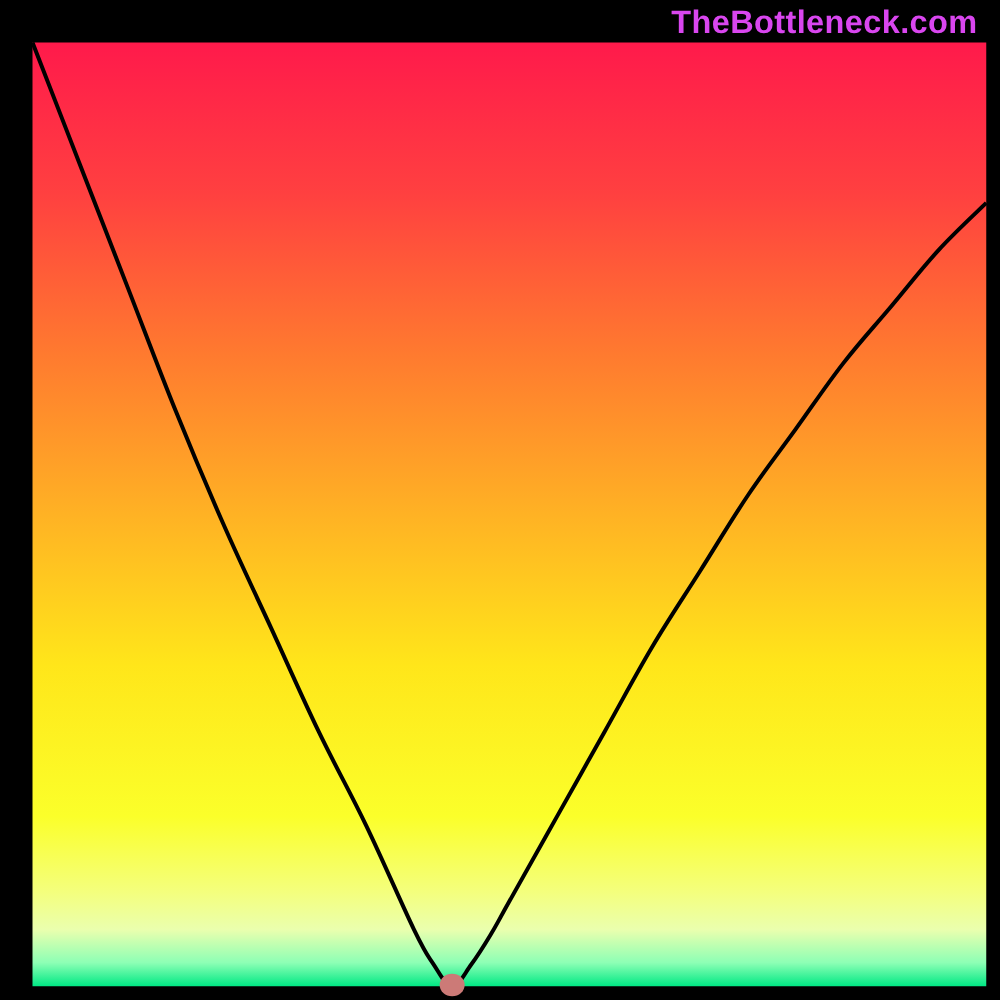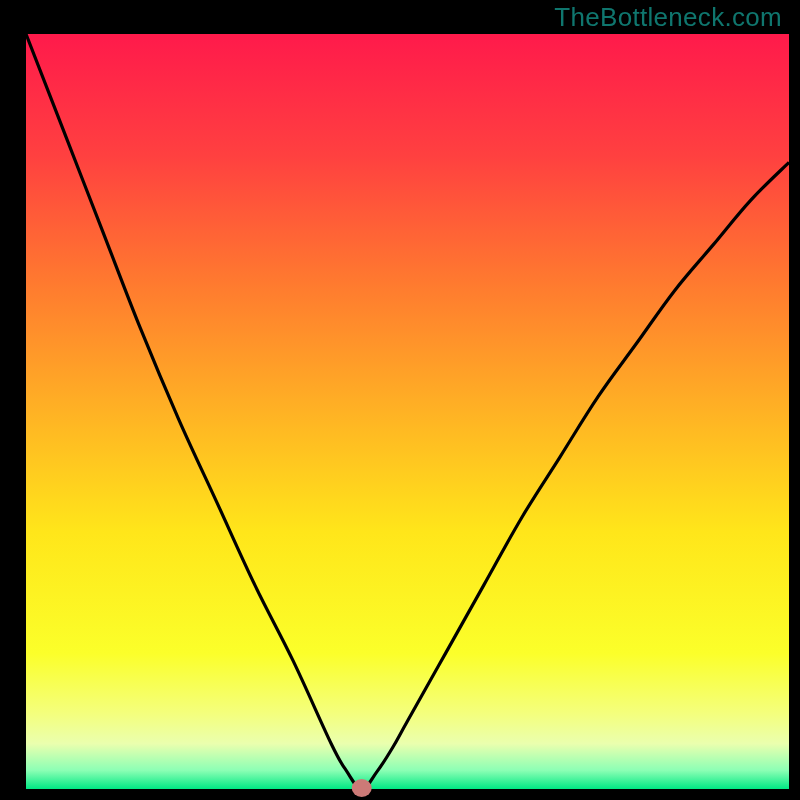--- a/index.html
+++ b/index.html
@@ -16,22 +16,22 @@
     height: 800px;
     background: #000;
   }
   .watermark {
     position: absolute;
     top: 2px;
     right: 18px;
     font-family: Arial, Helvetica, sans-serif;
     font-size: 26px;
     letter-spacing: 0.3px;
-    color: #0f766e;
-    font-weight: 400;
+    color: #d946ef;
+    font-weight: 700;
   }
   svg {
     position: absolute;
     top: 0;
     left: 0;
   }
 </style>
 </head>
 <body>
 

